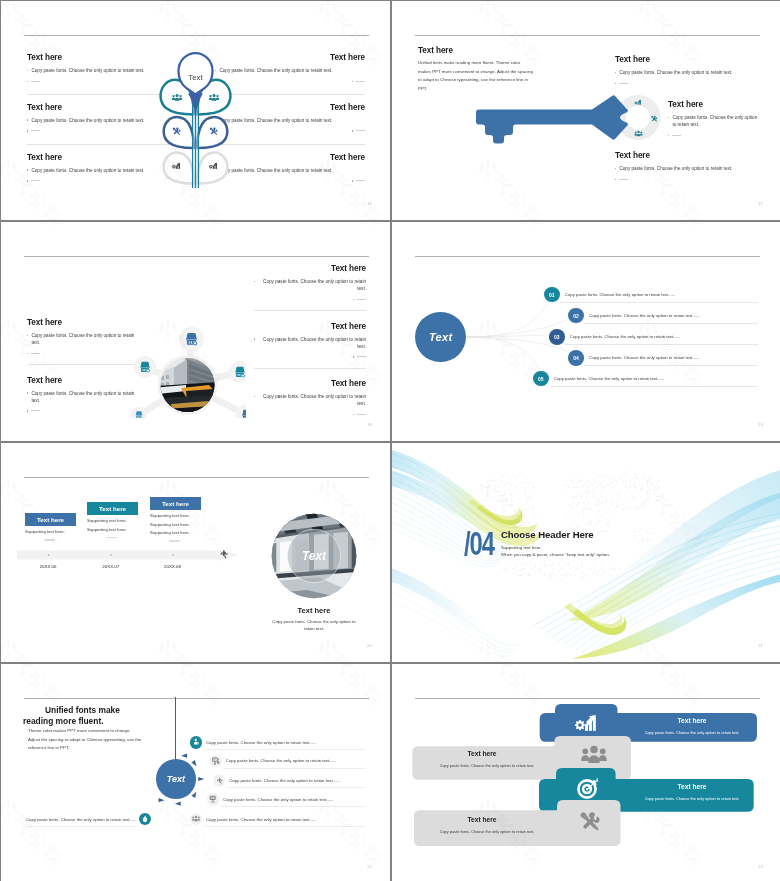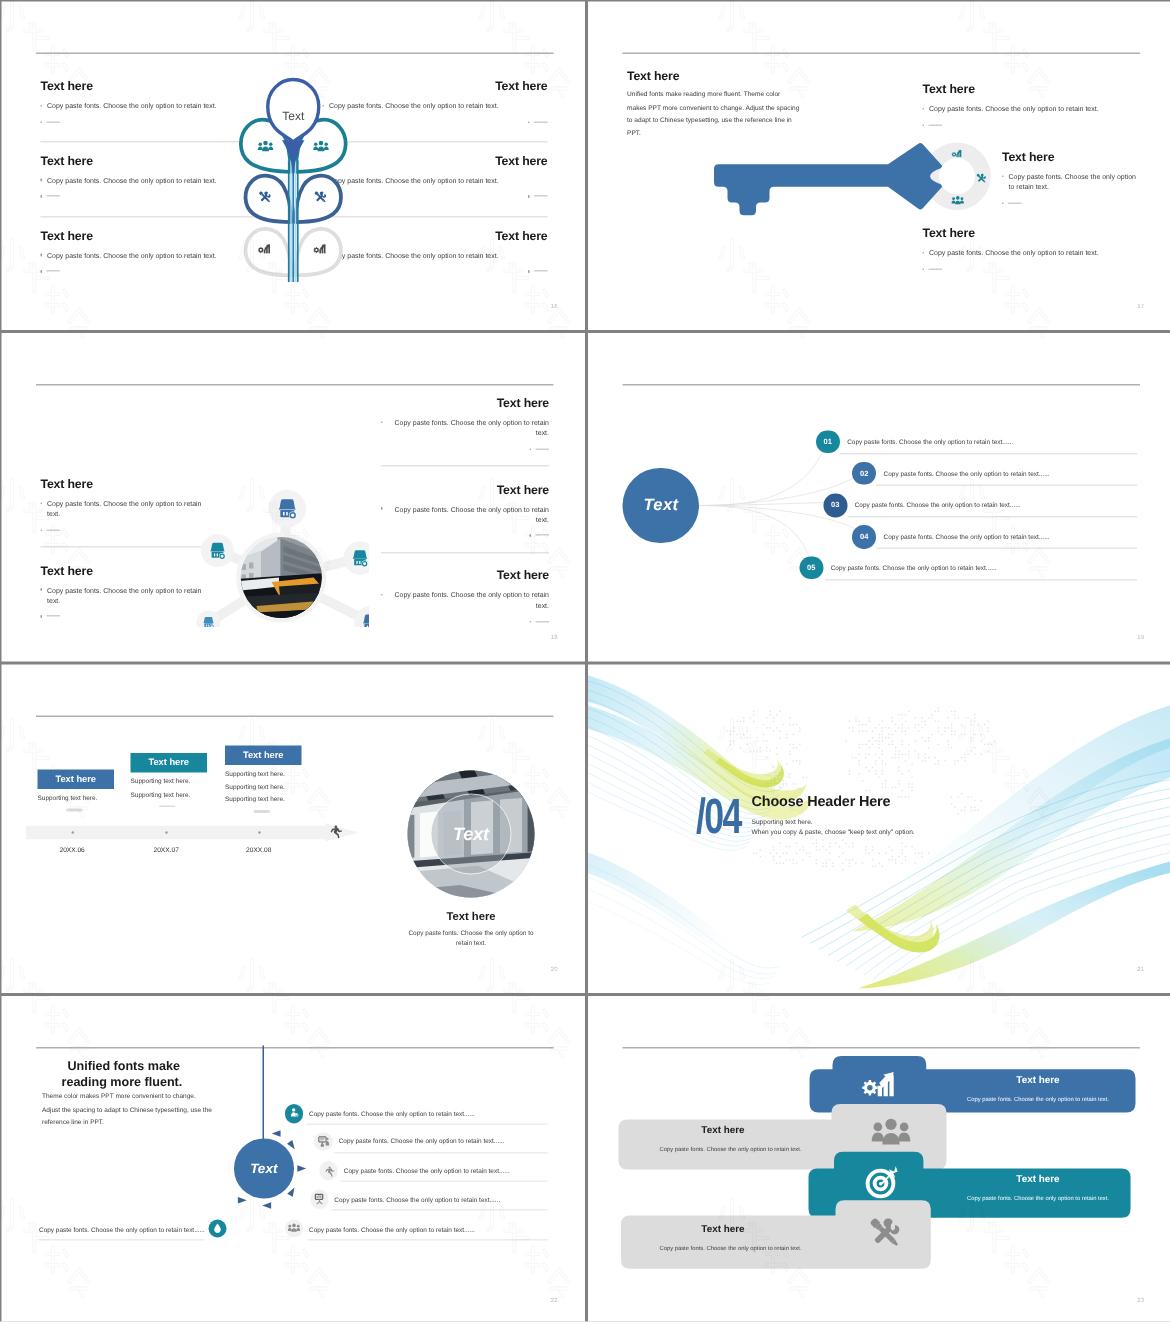--- a/index.html
+++ b/index.html
@@ -101,21 +101,21 @@
 
   
   .s6-bg { position:absolute; left:0; top:0; }
   .s6-num { position:absolute; left:72px; top:84px; font-size:33px; font-weight:bold; color:#3a6ca4; letter-spacing:-1.5px; line-height:1; transform:scaleX(0.72); transform-origin:left top; }
   .s6-title { position:absolute; left:109px; top:86px; font-size:9.6px; font-weight:bold; color:#1b1b1b; letter-spacing:-0.1px; }
   .s6-sub1 { position:absolute; left:109px; top:101.5px; font-size:4.4px; color:#3c3c3c; }
   .s6-sub2 { position:absolute; left:109px; top:108.6px; font-size:4.4px; color:#3c3c3c; }
 
   
   .s7-h1 { position:absolute; left:44px; top:41px; font-size:8.4px; font-weight:bold; color:#1b1b1b; }
-  .s7-h2 { position:absolute; left:40px; top:51.5px; font-size:8.4px; font-weight:bold; color:#1b1b1b;text-align:right; }
+  .s7-h2 { position:absolute; left:22px; top:51.5px; font-size:8.4px; font-weight:bold; color:#1b1b1b;text-align:right; }
   .s7-para { position:absolute; left:27px; top:63px; width:114px; font-size:4.35px; line-height:8.6px; color:#3c3c3c; }
   .s7-vline { position:absolute; left:173.6px; top:33px; width:1px; height:85px; background:#3b6193; }
   .s7-center { position:absolute; left:155px; top:95.3px; width:39.7px; height:39.7px; border-radius:50%; background:#3d72a9; display:flex; align-items:center; justify-content:center; }
   .s7-centertext { font-size:9px; color:#fff; font-style:italic; font-weight:bold; }
   .s7-arrows { position:absolute; left:144px; top:84px; }
   .s7-row { position:absolute; display:flex; align-items:center; gap:4px; }
   .s7-ico { width:12.4px; height:12.4px; border-radius:50%; display:flex; align-items:center; justify-content:center; flex:0 0 auto; }
   .s7-ico svg { width:8px; height:8px; }
   .s7-ico.teal { background:#17879e; }
   .s7-ico.gray { background:#f1f1f1; }

